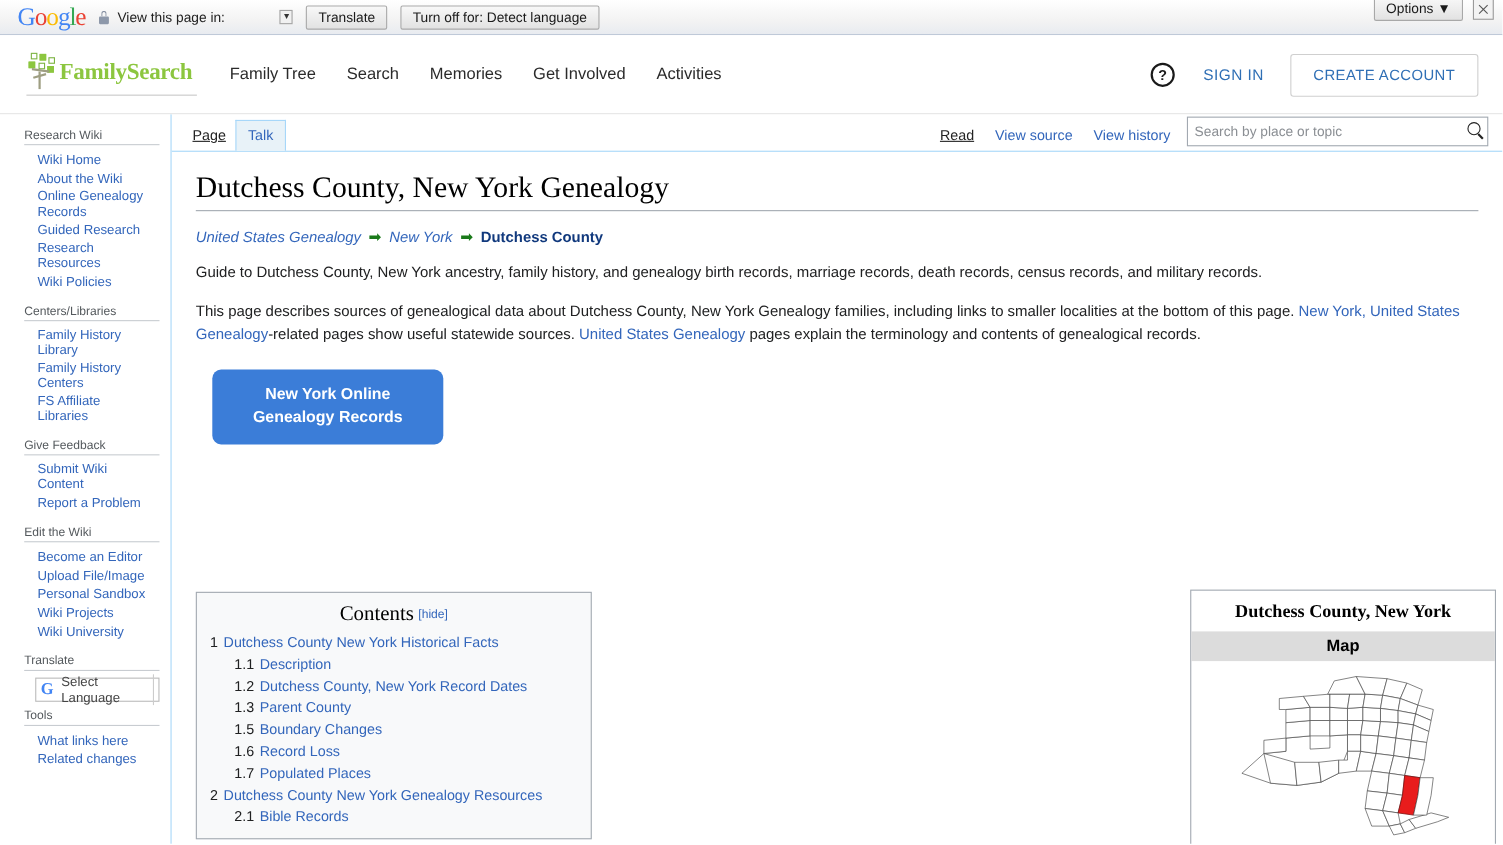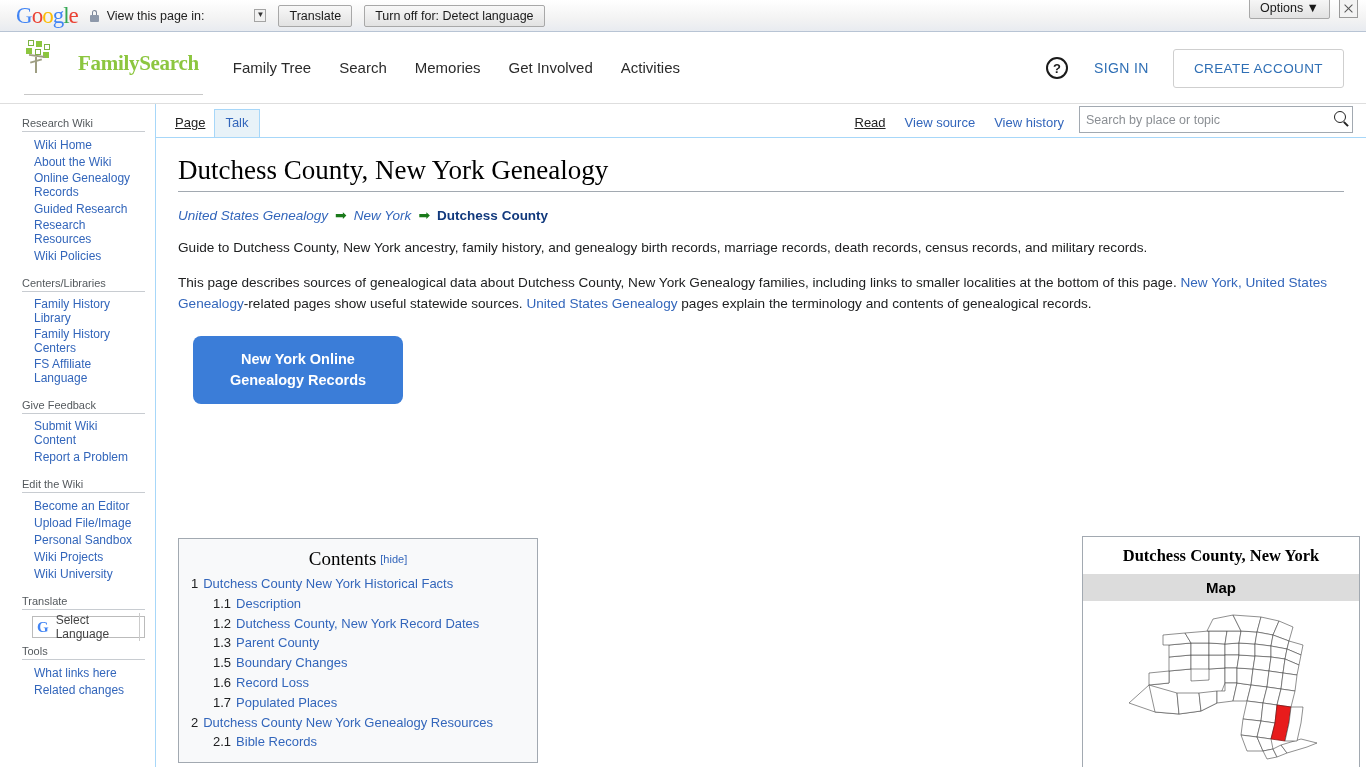--- a/index.html
+++ b/index.html
@@ -45,22 +45,22 @@
   #gt-close { width:19px; height:19px; border:1px solid #9a9a9a; background:#f3f3f3;
      margin-left:9px; position:relative; cursor:pointer; }
   #gt-close:before, #gt-close:after { content:""; position:absolute; left:3px; top:8px;
      width:11px; height:1px; background:#555; }
   #gt-close:before { transform:rotate(45deg); }
   #gt-close:after  { transform:rotate(-45deg); }
 
   
   #fs-header { position:relative; height:72px; background:#fff;
      border-bottom:1px solid #dedede; display:flex; align-items:center; }
-  #fs-logo-wrap { display:flex; align-items:flex-end; margin-left:24px; padding-bottom:20px;
-     border-bottom:1px solid #c8c8c8; padding-right:4px;gap:24px; }
+  #fs-logo-wrap { display:flex; align-items:center; margin-left:24px; padding-bottom:4px;
+     border-bottom:1px solid #c8c8c8; padding-right:4px; }
   #fs-tree { width:28px; height:34px; position:relative; margin-right:2px; }
   #fs-tree .sq { position:absolute; width:6px; height:6px; border:1.3px solid #7cb342; background:#fff; }
   #fs-tree .sqf { background:#8cc63f; border-color:#8cc63f; }
   #fs-tree .trunk { position:absolute; left:11px; top:17px; width:2px; height:16px; background:#9e9e82; }
   #fs-tree .br { position:absolute; background:#9e9e82; height:1.6px; }
   #fs-name { font-family:"Liberation Serif", serif; font-weight:bold; font-size:21px;
      color:#8cc63f; letter-spacing:-0.3px; line-height:1; }
   #fs-nav { display:flex; margin-left:30px; gap:28px; }
   #fs-nav a { color:#2b2b2b; font-size:15px; text-decoration:none; cursor:pointer; }
   #fs-right { position:absolute; right:22px; top:0; height:72px; display:flex; align-items:center; }
@@ -217,21 +217,21 @@
         <li><a style="max-width:62px;">Research Resources</a></li>
         <li><a>Wiki Policies</a></li>
       </ul>
     </div>
 
     <div class="side-head">Centers/Libraries</div>
     <div class="side-box">
       <ul class="side-list">
         <li><a style="max-width:80px;">Family History Library</a></li>
         <li><a style="max-width:80px;">Family History Centers</a></li>
-        <li><a style="max-width:62px;">FS Affiliate Language</a></li>
+        <li><a style="max-width:62px;">FS Affiliate Libraries</a></li>
       </ul>
     </div>
 
     <div class="side-head">Give Feedback</div>
     <div class="side-box">
       <ul class="side-list">
         <li><a style="max-width:70px;">Submit Wiki Content</a></li>
         <li><a>Report a Problem</a></li>
       </ul>
     </div>

